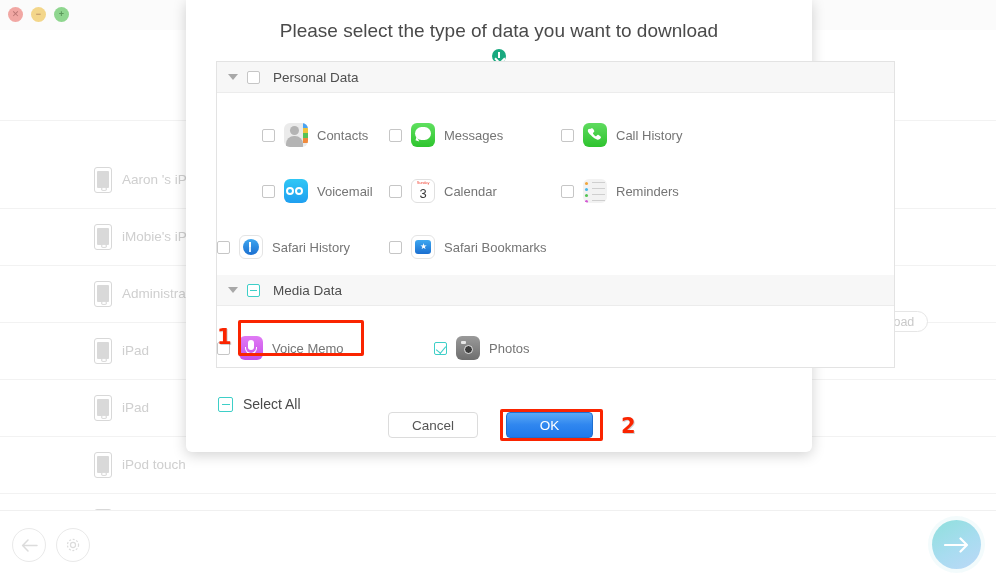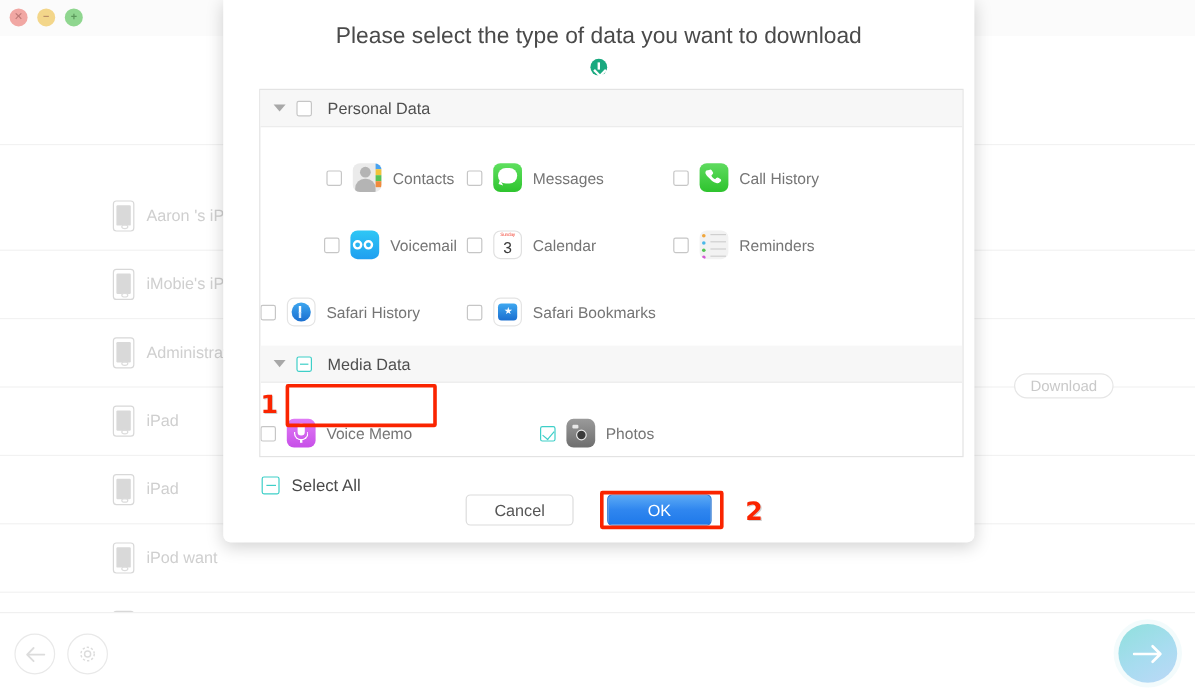--- a/index.html
+++ b/index.html
@@ -61,40 +61,40 @@
   .modal-title { position:absolute; left:0; top:20px; width:626px; text-align:center;
                  font-size:19px; color:#4a4a4a; font-weight:normal; }
   .modal-sub { position:absolute; left:0; top:49px; width:626px; text-align:center;
                font-size:12.5px; color:#8d8d8d; display:flex; align-items:center; justify-content:center; gap:6px; }
   .dl-badge { width:14px; height:14px; border-radius:50%; background:#19a97f; position:relative; flex:none; }
   .dl-badge::before { content:""; position:absolute; left:6px; top:3px; width:2px; height:6px; background:#fff; }
   .dl-badge::after { content:""; position:absolute; left:4px; top:6px; width:6px; height:6px;
                      border-left:2px solid #fff; border-bottom:2px solid #fff; transform:rotate(-45deg); }
 
   
-  .listbox { position:absolute; left:30px; top:74px; width:587px; height:307px;
+  .listbox { position:absolute; left:30px; top:61px; width:679px; height:307px;
              border:1px solid #e3e3e3; background:#fff; overflow:hidden; }
   .grp-hdr { height:31px; background:#f7f7f7; border-bottom:1px solid #ececec;
              display:flex; align-items:center; padding-left:11px; gap:9px; }
   .grp-hdr .gname { font-size:13.5px; color:#4f4f4f; margin-left:4px; }
   .tri { width:0; height:0; border-left:5px solid transparent; border-right:5px solid transparent;
          border-top:6px solid #a8a8a8; flex:none; }
 
   .cb { width:13px; height:13px; border:1px solid #c6c6c6; border-radius:2px; background:#fff;
         flex:none; position:relative; }
   .cb.teal { border-color:#3ecfc8; }
   .cb.checked::after { content:""; position:absolute; left:3px; top:1px; width:5px; height:8px;
         border-right:1.6px solid #3ecfc8; border-bottom:1.6px solid #3ecfc8; transform:rotate(40deg); }
   .cb.indet::after { content:""; position:absolute; left:2px; top:5px; width:7px; height:1.6px; background:#3ecfc8; }
 
   .grid { padding:14px 0 0 0; }
   .grow { display:flex; height:56px; align-items:center; }
   .item { display:flex; align-items:center; gap:9px; flex:none; }
   .item .lbl { font-size:13px; color:#757575; white-space:nowrap; }
-  .col1 { width:172px; padding-left:45px;justify-content:center; }
+  .col1 { width:172px; padding-left:45px; }
   .col2 { width:172px; }
   .col3 { width:172px; }
 
   .app-ico { width:24px; height:24px; border-radius:6px; flex:none; position:relative; overflow:hidden; }
 
   .ic-contacts { background:#ebebeb; }
   .ic-contacts .head { position:absolute; left:6px; top:3px; width:9px; height:9px; border-radius:50%; background:#b4b4b4; }
   .ic-contacts .body { position:absolute; left:2px; top:13px; width:17px; height:11px; border-radius:8px 8px 0 0; background:#b4b4b4; }
   .ic-contacts .tabs { position:absolute; right:0; top:0; width:5px; height:24px; }
   .ic-contacts .tabs i { display:block; height:5px; }
@@ -213,21 +213,21 @@
       <span class="cell dev-name">iPad</span>
     </div>
     <div class="hr-line" style="top:349px"></div>
     <div class="dev-row" style="top:349px">
       <span class="phone-ico"></span>
       <span class="cell dev-name">iPad</span>
     </div>
     <div class="hr-line" style="top:406px"></div>
     <div class="dev-row" style="top:406px">
       <span class="phone-ico"></span>
-      <span class="cell dev-name">iPod want</span>
+      <span class="cell dev-name">iPod touch</span>
     </div>
     <div class="hr-line" style="top:463px"></div>
     <div class="dev-row" style="top:463px">
       <span class="phone-ico"></span>
       <span class="cell dev-name">iMobie's iPhone</span>
       <span class="cell dev-date">2017-08-08</span>
       <span class="cell dev-ios">iOS 9.3.5</span>
       <span class="cell dev-ser">CCQN254AG22Y</span>
       <span class="cell dev-size">172.76 MB</span>
     </div>

